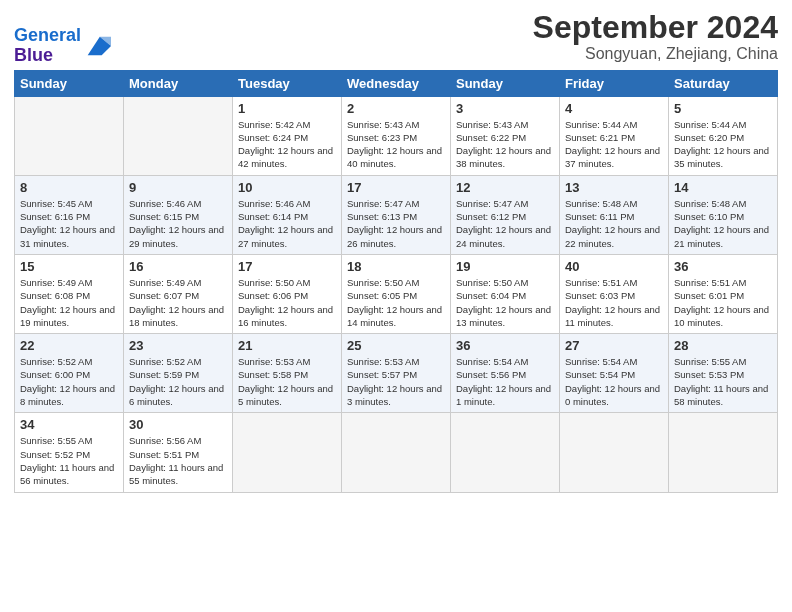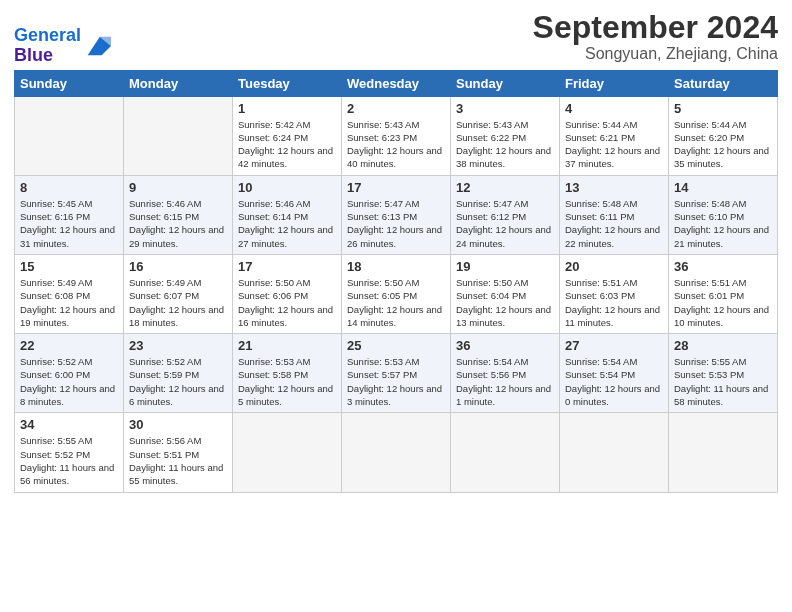--- a/index.html
+++ b/index.html
@@ -204,21 +204,21 @@
           </td>
           <td>
             <span class="day-num">18</span>
             <div class="day-info">Sunrise: 5:50 AM<br>Sunset: 6:05 PM<br>Daylight: 12 hours and 14 minutes.</div>
           </td>
           <td>
             <span class="day-num">19</span>
             <div class="day-info">Sunrise: 5:50 AM<br>Sunset: 6:04 PM<br>Daylight: 12 hours and 13 minutes.</div>
           </td>
           <td>
-            <span class="day-num">20</span>
+            <span class="day-num">40</span>
             <div class="day-info">Sunrise: 5:51 AM<br>Sunset: 6:03 PM<br>Daylight: 12 hours and 11 minutes.</div>
           </td>
           <td>
             <span class="day-num">36</span>
             <div class="day-info">Sunrise: 5:51 AM<br>Sunset: 6:01 PM<br>Daylight: 12 hours and 10 minutes.</div>
           </td>
         </tr>
         <tr>
           <td>
             <span class="day-num">22</span>

